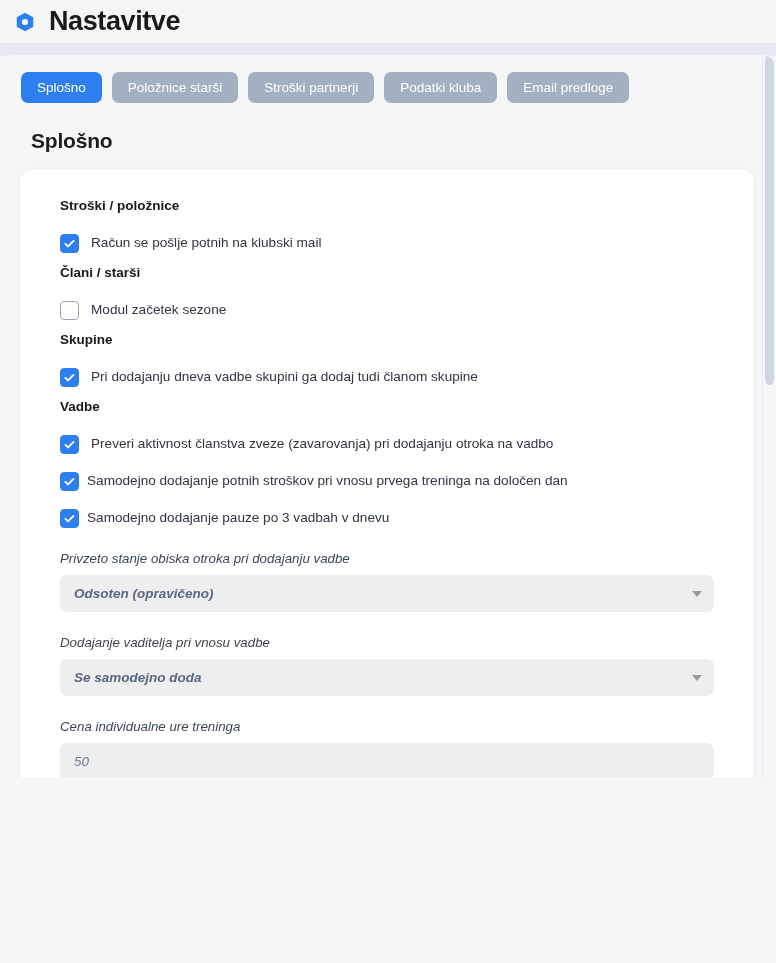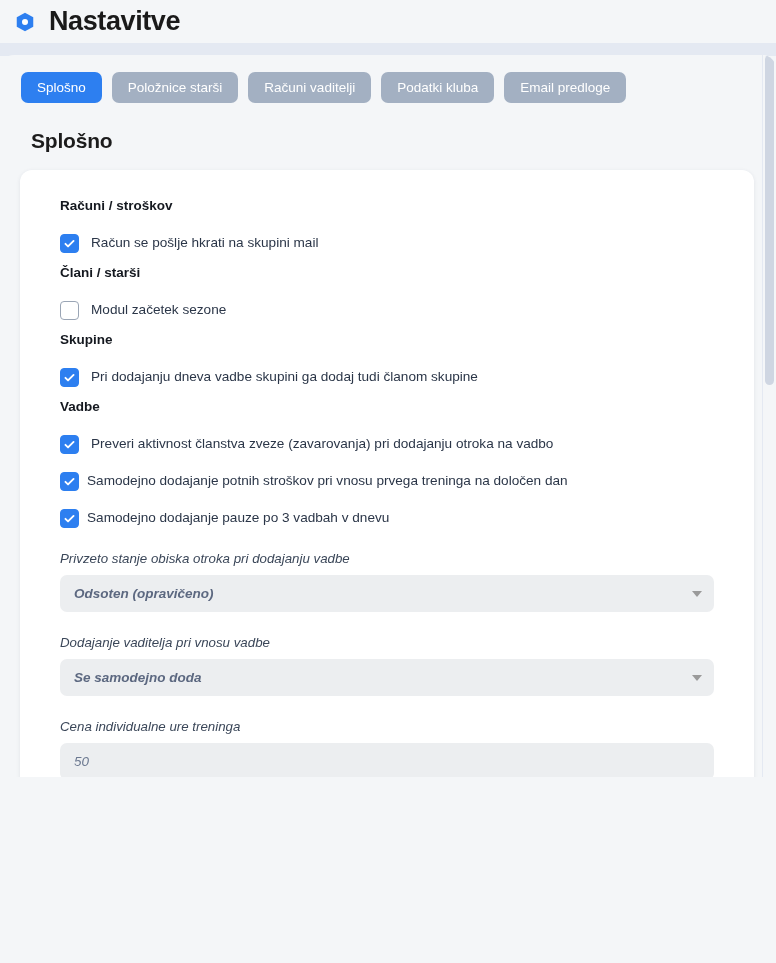--- a/index.html
+++ b/index.html
@@ -215,37 +215,37 @@
   <div class="app-title">Nastavitve</div>
 </div>
 
 <div class="divider-band"></div>
 
 <div class="content-panel">
 
   <div class="tab-bar">
     <button class="tab active">Splošno</button>
     <button class="tab">Položnice starši</button>
-    <button class="tab">Računi vaditelji</button>
+    <button class="tab">Stroški partnerji</button>
     <button class="tab">Podatki kluba</button>
     <button class="tab">Email predloge</button>
   </div>
 
   <div class="section-title">Splošno</div>
 
   <div class="card">
 
-    <div class="group-heading first">Računi / stroškov</div>
+    <div class="group-heading first">Stroški / položnice</div>
     <div class="check-row">
       <span class="cbox on">
         <svg width="13" height="13" viewBox="0 0 16 16">
             <path d="M3 8.4l3.2 3.2L13 4.8" stroke="#ffffff" stroke-width="2.3" fill="none" stroke-linecap="round" stroke-linejoin="round"></path>
           </svg>
       </span>
-      <span class="check-label">Račun se pošlje hkrati na skupini mail</span>
+      <span class="check-label">Račun se pošlje potnih na klubski mail</span>
     </div>
 
     <div class="group-heading">Člani / starši</div>
     <div class="check-row">
       <span class="cbox off"></span>
       <span class="check-label">Modul začetek sezone</span>
     </div>
 
     <div class="group-heading">Skupine</div>
     <div class="check-row">

